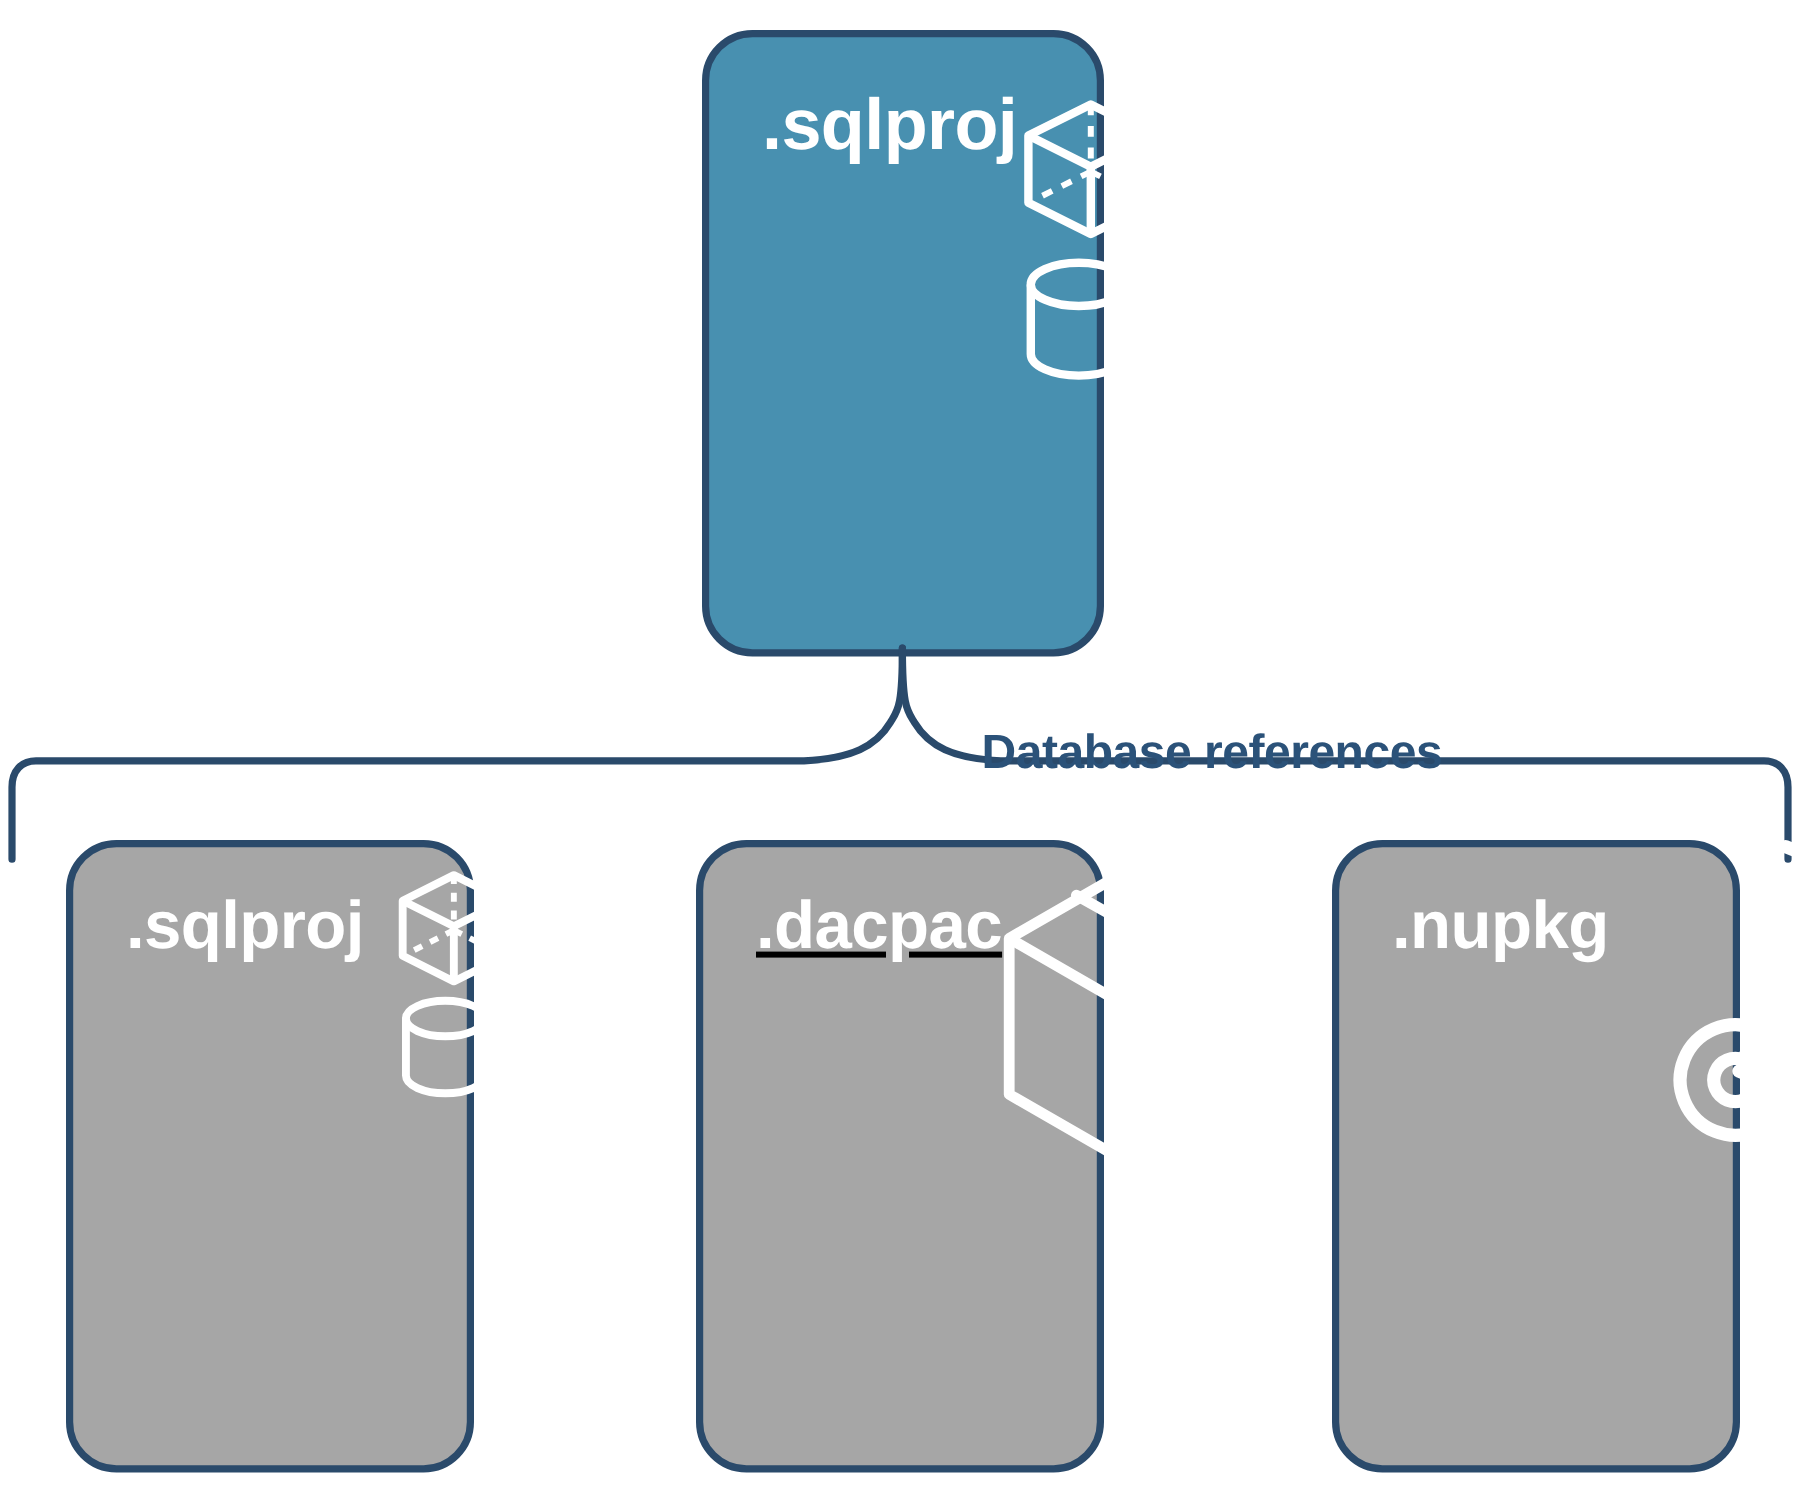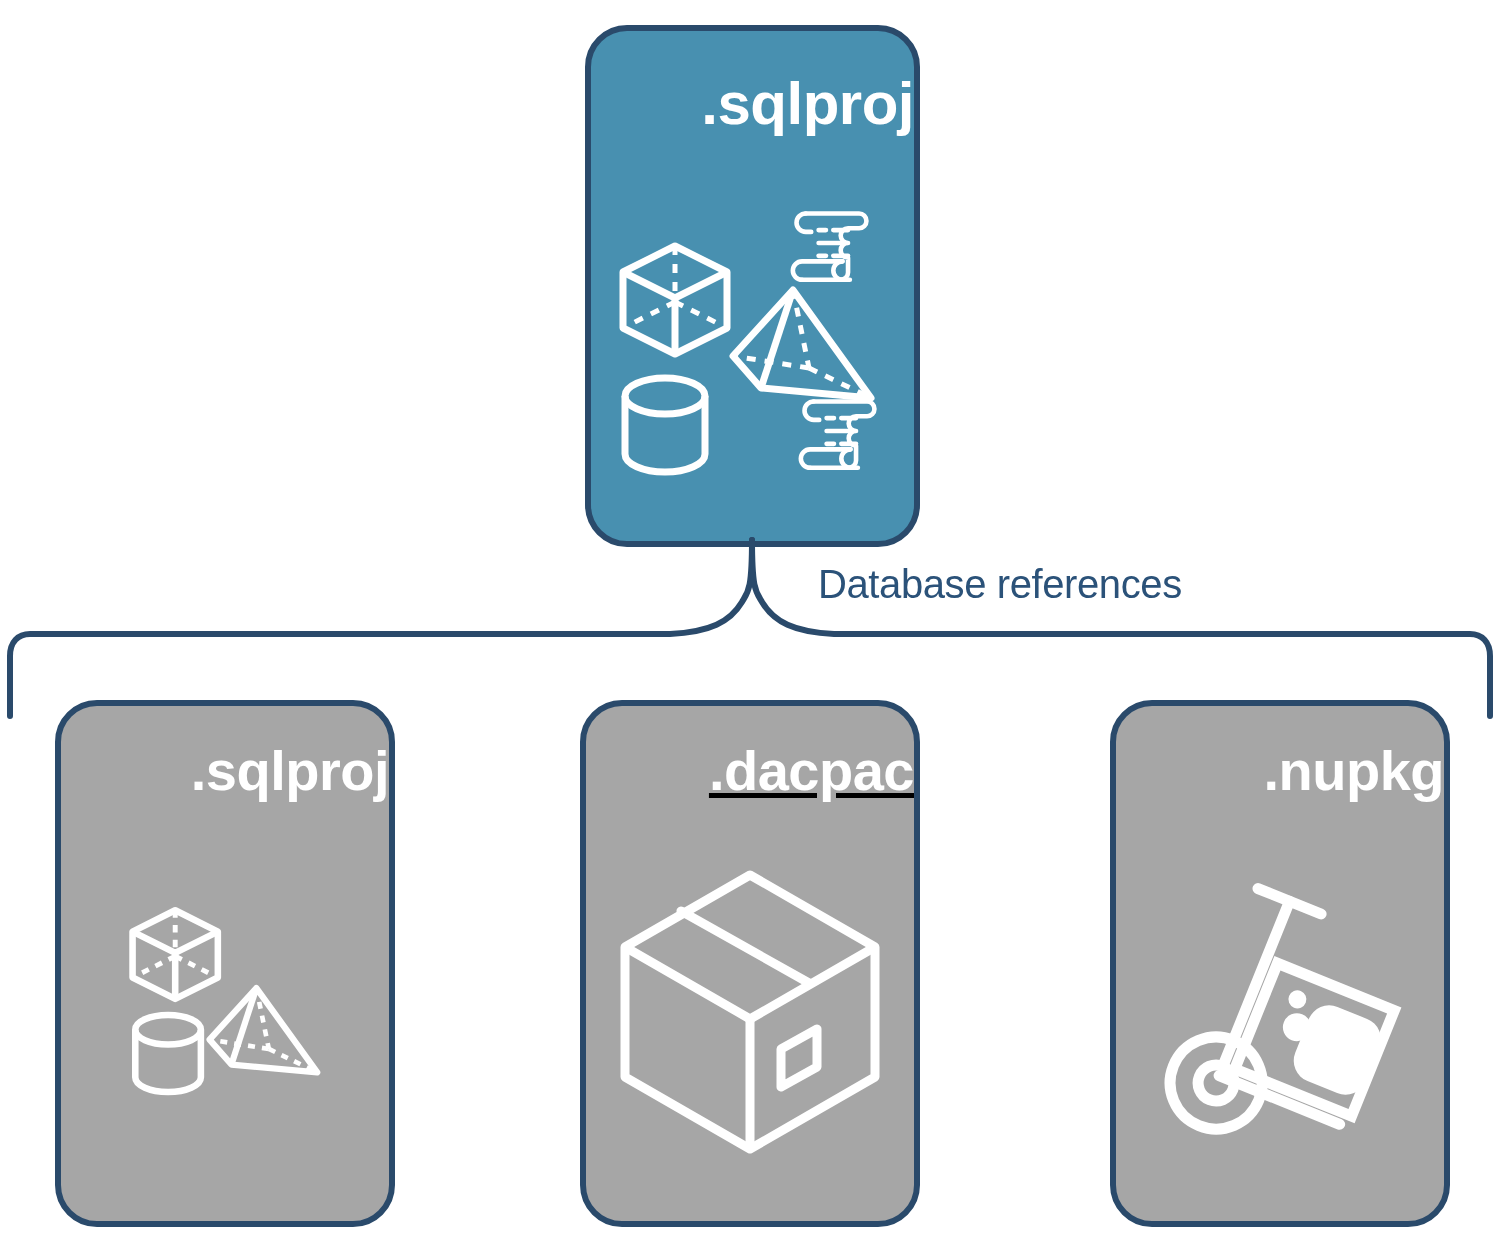--- a/index.html
+++ b/index.html
@@ -8,22 +8,23 @@
     font-family:"Liberation Sans","DejaVu Sans",sans-serif;
     overflow:hidden;
   }
   #stage{position:relative;width:1500px;height:1250px;background:#ffffff;}
 
   .card{
     position:absolute;
     border-radius:40px;
     box-sizing:border-box;
     display:flex;
-    flex-direction:column;
-    align-items:flex-end;
+    flex-direction:row;
+    align-items:flex-start;
+    padding-left:44px;
   }
   .card-title{
     color:#ffffff;
     font-weight:bold;
     letter-spacing:-0.5px;
     white-space:nowrap;
     user-select:none;
   }
   .card-art{position:relative;flex:1 1 auto;display:flex;align-items:center;justify-content:center;width:100%;}
 
@@ -46,23 +47,23 @@
   .card-ref .card-title{font-size:56px;margin-top:32px;}
   #card-sqlproj-ref{left:55px;}
   #card-dacpac{left:580px;text-decoration:underline;}
   #card-nupkg{left:1110px;gap:34px;}
 
   
   #brace{position:absolute;left:0;top:540px;width:1500px;height:190px;pointer-events:none;}
 
   #brace-label{
     position:absolute;
-    left:818px; top:562px;
+    left:818px; top:605px;
     font-size:40px;
-    font-weight:normal;
+    font-weight:bold;
     color:#2b5279;
     white-space:nowrap;
     letter-spacing:-0.4px;
     user-select:none;
   }
 
   svg{display:block;overflow:visible;}
 </style>
 </head>
 <body>

